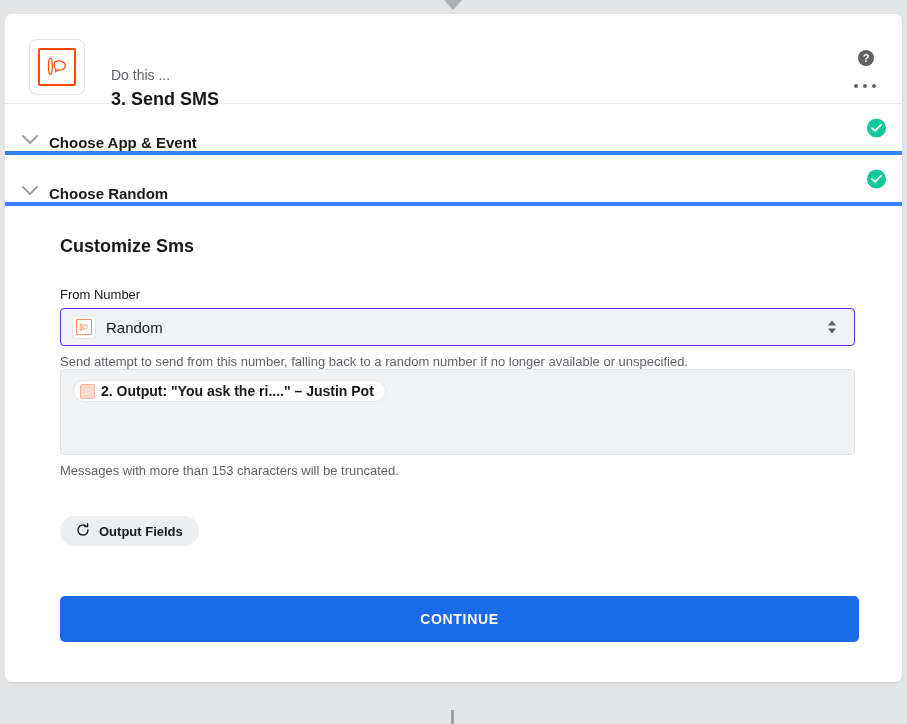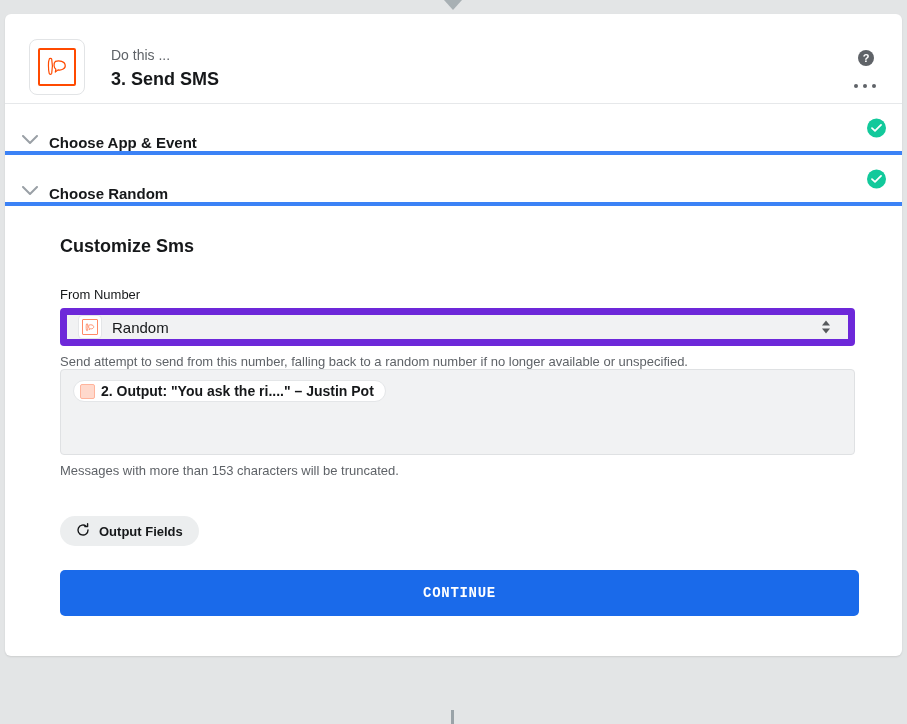--- a/index.html
+++ b/index.html
@@ -89,21 +89,21 @@
     height: 34px;
     border: 2px solid #ff4a00;
     border-radius: 2px;
     display: flex;
     align-items: center;
     justify-content: center;
   }
   .header-texts {
     position: absolute;
     left: 106px;
-    top: 32px;
+    top: 52px;
   }
   .header-eyebrow {
     font-size: 14px;
     color: #5f6368;
     line-height: 18px;
     margin-bottom: 4px;
   }
   .header-title {
     font-size: 18px;
     font-weight: bold;
@@ -203,21 +203,21 @@
     font-size: 13px;
     color: #5f6368;
     margin: 8px 0 0 4px;
   }
 
   
   .select-box {
     position: relative;
     height: 38px;
     background: #f1f2f3;
-    border: 7px solid #6d28d9;
+    border: 1px solid #6d28d9;
     border-radius: 4px;
     box-sizing: border-box;
     display: flex;
     align-items: center;
     margin-left: 4px;
     cursor: pointer;
   }
   .select-icon-tile {
     width: 22px;
     height: 22px;
@@ -320,27 +320,27 @@
     font-weight: bold;
     color: #16181a;
     cursor: pointer;
   }
 
   
   .continue-btn {
     display: block;
     width: 100%;
     height: 46px;
-    margin-top: 24px;
+    margin-top: 50px;
     margin-left: 4px;
     background: #1a6aea;
     border: none;
     border-radius: 5px;
     color: #ffffff;
-    font-family: Liberation Mono, monospace;
+    font-family: Liberation Sans, sans-serif;
     font-size: 14px;
     font-weight: bold;
     letter-spacing: 0.7px;
     cursor: pointer;
   }
 </style>
 </head>
 <body>
 
 <div class="connector-top">

